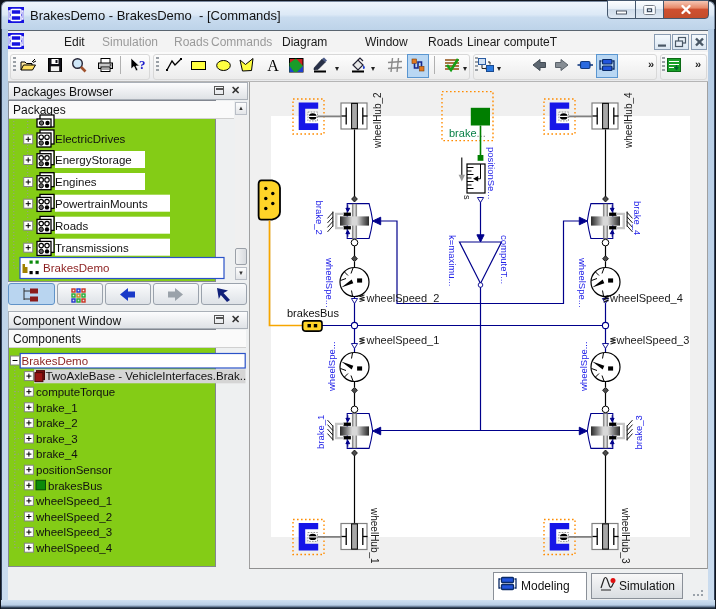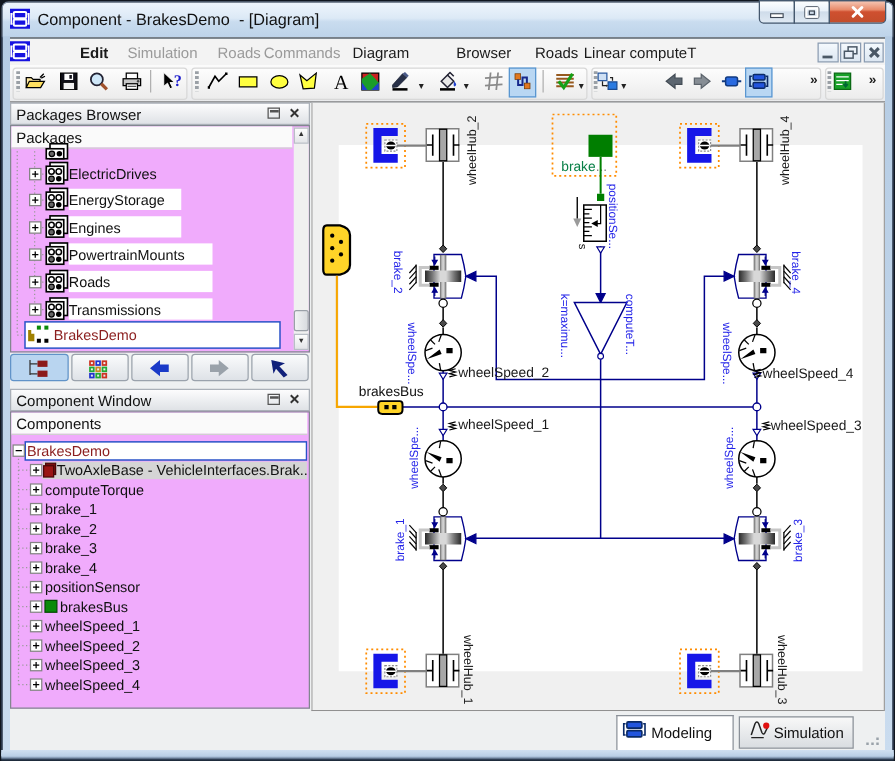--- a/index.html
+++ b/index.html
@@ -35,21 +35,21 @@
   .tsep{position:absolute;top:4px;width:1px;height:18px;background:#b0b0b0;}
   .ticon{position:absolute;top:5px;width:16px;height:16px;}
   .tdrop{position:absolute;top:12px;font-size:8px;color:#222;}
   
   #client{position:absolute;left:8px;top:82px;width:700px;height:518px;background:#eef0f1;}
   .phdr{position:absolute;left:0px;width:240px;height:18px;background:linear-gradient(#fcfcfd,#dfe2e6);border:1px solid #aab0b8;box-sizing:border-box;}
   .phdr .t{position:absolute;left:4px;top:2px;font-size:12px;color:#111;}
   .phdr .fl{position:absolute;left:205px;top:3px;width:10px;height:9px;border:1px solid #555;box-sizing:border-box;}
   .phdr .fl:before{content:"";position:absolute;left:1px;top:1px;width:7px;height:2px;background:#555;}
   .phdr .cl{position:absolute;left:222px;top:1px;font-size:11px;color:#333;font-weight:bold;}
-  .treebox{position:absolute;left:0px;width:240px;background:#f0abfc;border:1px solid #828790;box-sizing:border-box;}
+  .treebox{position:absolute;left:0px;width:208px;background:#84cc16;border:1px solid #828790;box-sizing:border-box;}
   
   #sbar{position:absolute;left:226px;top:1px;width:12px;background:#f0f0f0;}
   .sbtn{position:absolute;left:0;width:12px;height:13px;background:linear-gradient(#fdfdfd,#e3e5e8);border:1px solid #b9bec6;box-sizing:border-box;text-align:center;font-size:6px;color:#333;line-height:11px;}
   #sthumb{position:absolute;left:0;width:12px;height:17px;background:linear-gradient(90deg,#f2f3f4,#d8dbdf);border:1px solid #9aa0a8;box-sizing:border-box;border-radius:2px;}
   
   .navb{position:absolute;top:0;height:22px;border:1px solid #9aa2ac;border-radius:3px;background:linear-gradient(#fafbfc,#dee2e7);box-sizing:border-box;}
   .navb.act{background:#b9d5f0;border-color:#6193c8;}
   
   #tabbar{position:absolute;left:249px;top:569px;width:459px;height:31px;background:#eef0f1;}
   .tab{position:absolute;box-sizing:border-box;font-size:12px;color:#111;}
@@ -59,21 +59,21 @@
 </head>
 <body>
 <div id="win">
   <div id="titlebar"></div>
   <div id="appicon"><svg width="16" height="16">
     <rect x="3" y="2.5" width="10" height="5" fill="none" stroke="#fff" stroke-width="1.6" rx="1"></rect>
     <rect x="3" y="8.5" width="10" height="5" fill="none" stroke="#fff" stroke-width="1.6" rx="1"></rect>
     <path d="M2 4 L1 4 L1 12 L2 12" stroke="#fff" stroke-width="1.4" fill="none"></path>
     <path d="M14 4 L15 4 L15 12 L14 12" stroke="#fff" stroke-width="1.4" fill="none"></path>
   </svg></div>
-  <div id="titletext">Component - BrakesDemo  - [Diagram]</div>
+  <div id="titletext">BrakesDemo - BrakesDemo  - [Commands]</div>
   <div id="capbtns">
     <div class="cbtn" id="btnmin"><svg width="27" height="17">
           <rect x="8.5" y="10" width="10" height="3" fill="#fff" stroke="#3c4654" stroke-width="0.9"></rect>
         </svg></div>
     <div class="cbtn" id="btnmax"><svg width="27" height="17">
           <rect x="8" y="4.5" width="11" height="9" rx="1.5" fill="none" stroke="#3c4654" stroke-width="1"></rect>
           <rect x="9" y="5.5" width="9" height="7" fill="none" stroke="#fff" stroke-width="1.6"></rect>
           <rect x="11.5" y="7.8" width="4" height="2.8" fill="none" stroke="#3c4654" stroke-width="1"></rect>
         </svg></div>
     <div class="cbtn" id="btnclose"><svg width="44" height="17">
@@ -85,26 +85,26 @@
   </div>
   <div id="menubar">
     <div style="position:absolute;left:0px;top:2px;width:16px;height:16px;background:#1612e0;">
       <svg width="16" height="16">
         <rect x="3" y="2.5" width="10" height="5" fill="none" stroke="#fff" stroke-width="1.6" rx="1"></rect>
         <rect x="3" y="8.5" width="10" height="5" fill="none" stroke="#fff" stroke-width="1.6" rx="1"></rect>
         <path d="M2 4 L1 4 L1 12 L2 12 M14 4 L15 4 L15 12 L14 12" stroke="#fff" stroke-width="1.4" fill="none"></path>
       </svg>
     </div>
     <div class="mi" style="left:25px;margin-top:20px;">File</div>
-    <div class="mi" style="left:56px;font-weight:bold;">Edit</div>
+    <div class="mi" style="left:56px;">Edit</div>
     <div class="mi dis" style="left:94px;">Simulation</div>
     <div class="mi dis" style="left:166px;">Roads</div>
     <div class="mi dis" style="left:203px;">Commands</div>
     <div class="mi" style="left:274px;">Diagram</div>
-    <div class="mi" style="left:357px;">Browser</div>
+    <div class="mi" style="left:357px;">Window</div>
     <div class="mi" style="left:420px;">Roads</div>
     <div class="mi" style="left:459px;">Linear computeT</div>
     <div id="mdibtns">
       <div class="mdib" style="left:0;"><svg width="15" height="14">
             <rect x="3" y="9.5" width="8" height="2.2" fill="#4a5866"></rect>
           </svg></div>
       <div class="mdib" style="left:18px;"><svg width="15" height="14">
             <rect x="5.5" y="2.5" width="7" height="5.5" fill="none" stroke="#4a5866" stroke-width="1.2"></rect>
             <rect x="2.5" y="6" width="7" height="5.5" fill="#e7eef7" stroke="#4a5866" stroke-width="1.2"></rect>
           </svg></div>

